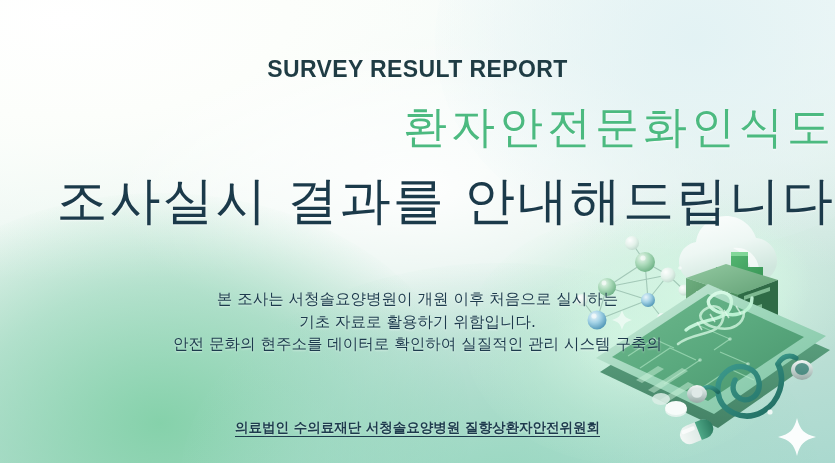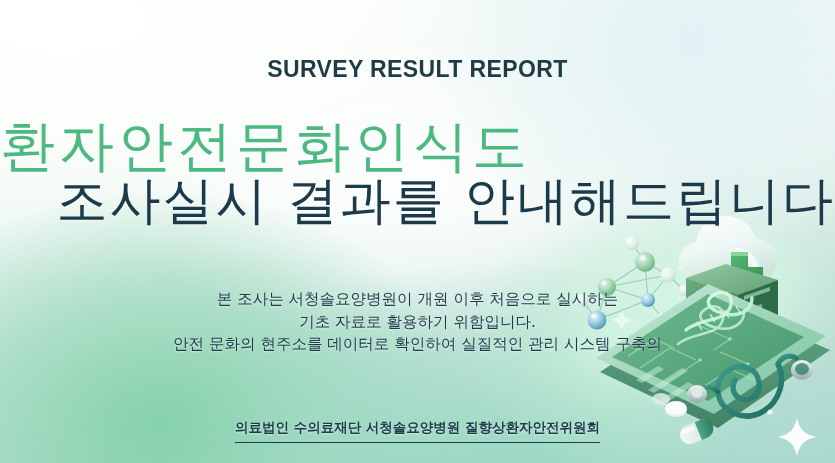--- a/index.html
+++ b/index.html
@@ -85,23 +85,23 @@
     text-align: center;
     font-size: 23px;
     font-weight: 700;
     letter-spacing: 0.4px;
     color: #1f3c44;
     font-family: "Liberation Sans", sans-serif;
   }
 
   #headline-1 {
     position: absolute;
-    top: 110px; left: 0; right: 0;
-    text-align: left;
-    font-size: 55px;
+    top: 98px; left: 0; right: 0;
+    text-align: right;
+    font-size: 44px;
     font-weight: 400;
     letter-spacing: 4px;
     color: #4cba80;
     font-family: "DejaVu Sans", sans-serif;
     text-shadow: 0 1px 2px rgba(255,255,255,0.75);
   }
 
   #headline-2 {
     position: absolute;
     top: 167px; left: 0; right: 0;
@@ -132,21 +132,21 @@
     top: 419px; left: 0; right: 0;
     text-align: center;
     font-size: 13.5px;
     font-weight: 700;
     color: #1d3b4d;
     font-family: "DejaVu Sans", sans-serif;
     text-shadow: 0 1px 2px rgba(255,255,255,0.5);
   }
   #footer-credit .underlined {
     border-bottom: 1.5px solid #1d3b4d;
-    padding-bottom: 7px;
+    padding-bottom: 1px;
     margin-top: 24px;
   }
 </style>
 </head>
 <body>
 
 <div id="poster">
 
   <div class="bloom bloom-white-mid"></div>
   <div class="bloom bloom-blue-tr"></div>

